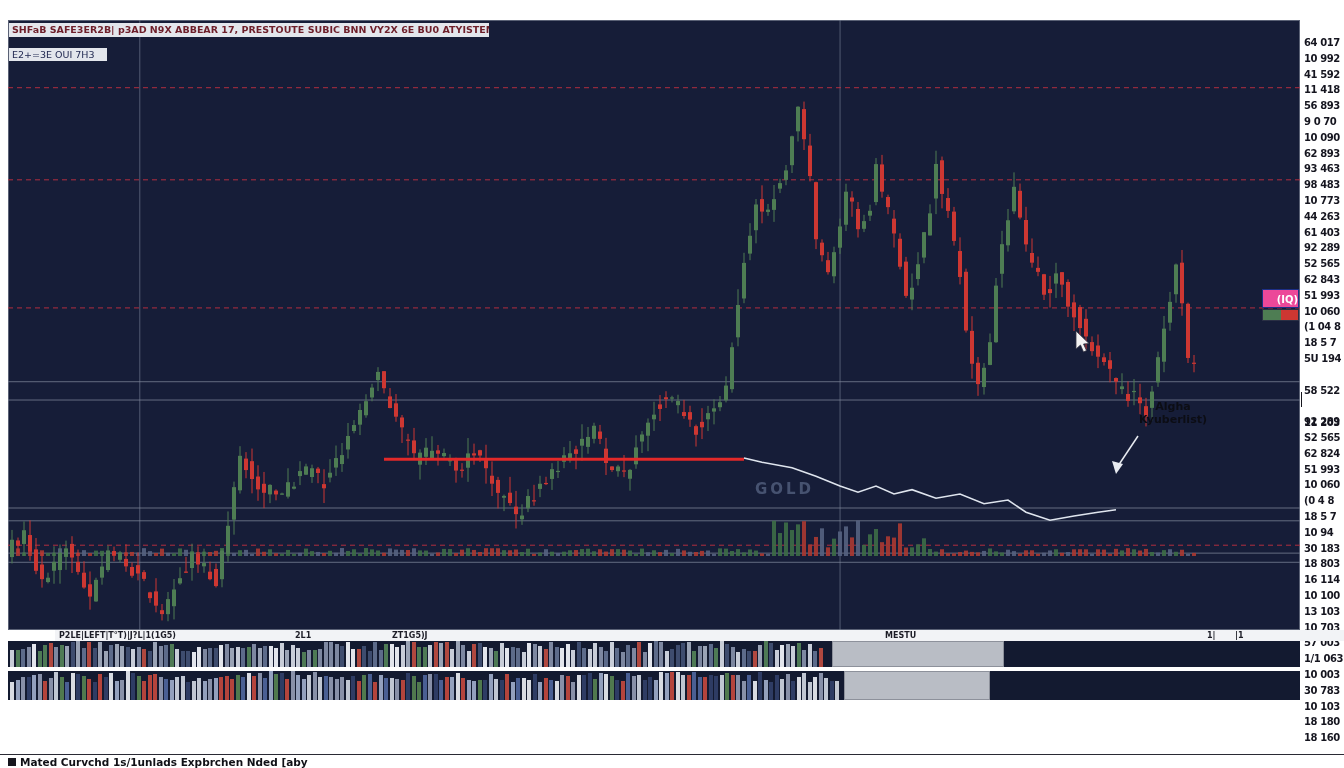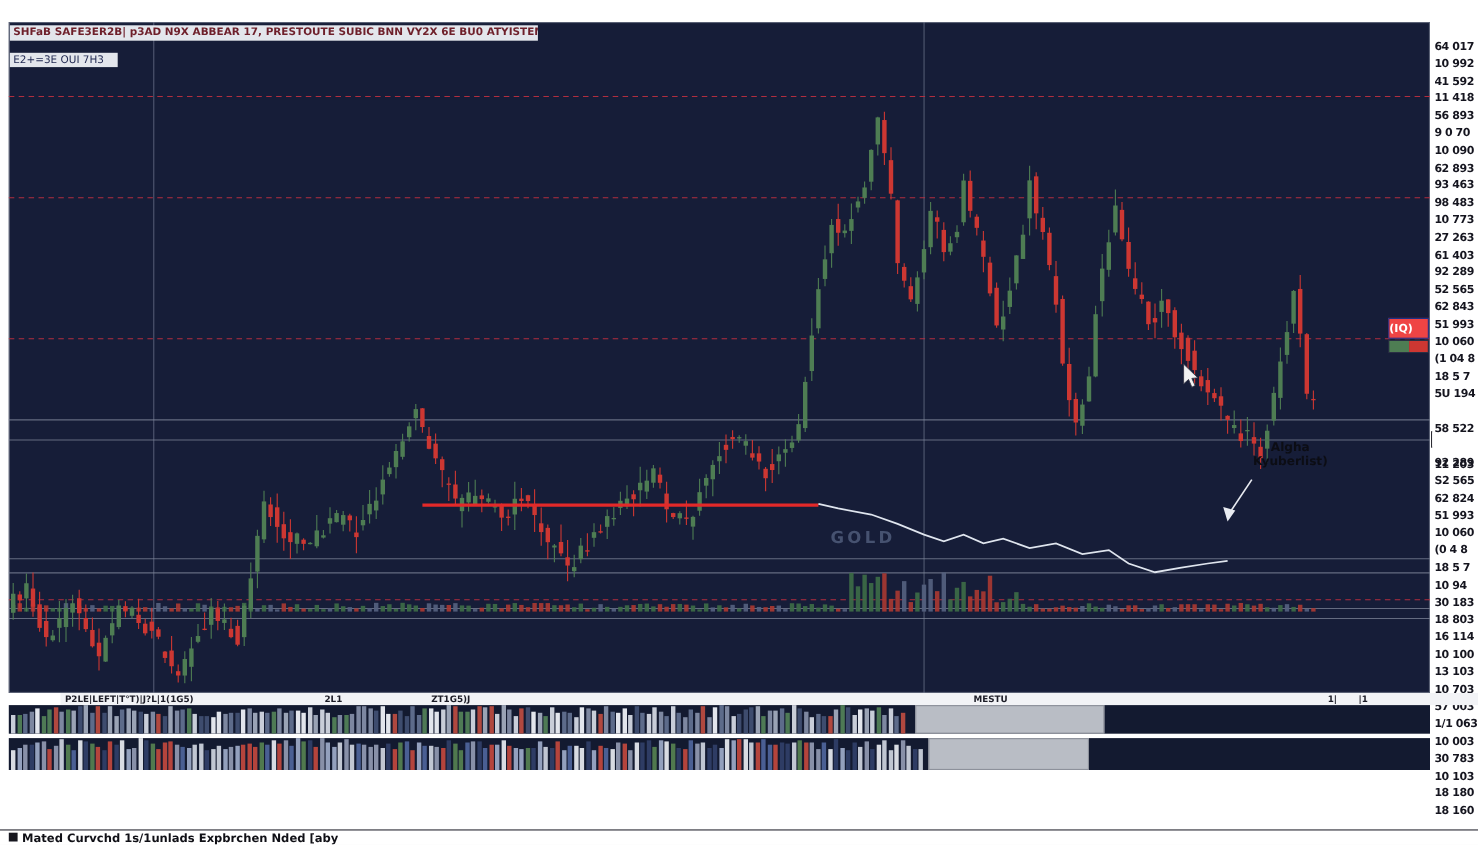--- a/index.html
+++ b/index.html
@@ -17,22 +17,22 @@
   #info-line2{color:#222a52;}
   #info-box3{left:9px;top:48px;width:92px;background:rgba(236,238,244,0.96);
              font-size:9.5px;color:#222a52;padding:1px 3px;white-space:nowrap;}
   #watermark{left:755px;top:480px;font-size:15px;letter-spacing:3px;
              color:rgba(150,168,205,0.38);font-weight:bold;}
   #annotation{left:1138px;top:400px;width:70px;text-align:center;font-size:11px;
               line-height:13px;color:#0c0d14;font-weight:bold;}
   #price-axis{left:1302px;top:20px;width:42px;height:730px;background:#ffffff;}
   .axis-label{position:absolute;left:2px;font-size:10px;color:#15151f;
               letter-spacing:-0.4px;white-space:nowrap;font-weight:bold;}
-  #blue-tag{left:1262px;top:289px;width:37px;height:19px;background:#ef4444;
-            color:#ffffff;font-size:10px;font-weight:bold;text-align:left;
+  #blue-tag{left:1262px;top:289px;width:37px;height:19px;background:#ec4899;
+            color:#ffffff;font-size:10px;font-weight:bold;text-align:right;
             line-height:19px;border:1px solid #1d2f86;box-sizing:border-box;}
   #mini-tag{left:1262px;top:309px;width:37px;height:12px;display:flex;
             border:1px solid #2a2f44;box-sizing:border-box;}
   #mini-tag .g{flex:1;background:#4e7d53;}
   #mini-tag .r{flex:1;background:#cd3732;}
   #white-tag{left:1301px;top:392px;width:42px;height:15px;background:#f5f5f8;
              border:1px solid #16161e;box-sizing:border-box;color:#101018;
              font-size:9px;font-weight:bold;text-align:center;line-height:13px;}
   #ticks-row{left:8px;top:630px;width:1292px;height:11px;background:#f2f3f6;margin-left:47px;}
   .tick-frag{position:absolute;top:1px;font-size:8px;color:#1c1c26;white-space:nowrap;font-weight:bold;}
@@ -696,21 +696,21 @@
       <div class="axis-label" style="top: 32.8px;">10 992</div>
       <div class="axis-label" style="top: 48.6px;">41 592</div>
       <div class="axis-label" style="top: 64.4px;">11 418</div>
       <div class="axis-label" style="top: 80.2px;">56 893</div>
       <div class="axis-label" style="top: 96px;">9 0 70</div>
       <div class="axis-label" style="top: 111.8px;">10 090</div>
       <div class="axis-label" style="top: 127.6px;">62 893</div>
       <div class="axis-label" style="top: 143.4px;">93 463</div>
       <div class="axis-label" style="top: 159.2px;">98 483</div>
       <div class="axis-label" style="top: 175px;">10 773</div>
-      <div class="axis-label" style="top: 190.8px;">27 263</div>
+      <div class="axis-label" style="top: 190.8px;">44 263</div>
       <div class="axis-label" style="top: 206.6px;">61 403</div>
       <div class="axis-label" style="top: 222.4px;">92 289</div>
       <div class="axis-label" style="top: 238.2px;">52 565</div>
       <div class="axis-label" style="top: 254px;">62 843</div>
       <div class="axis-label" style="top: 269.8px;">51 993</div>
       <div class="axis-label" style="top: 285.6px;">10 060</div>
       <div class="axis-label" style="top: 301.4px;">(1 04 8</div>
       <div class="axis-label" style="top: 317.2px;">18 5 7</div>
       <div class="axis-label" style="top: 333px;">5U 194</div>
       <div class="axis-label" style="top: 348.8px; margin-top: 48px;">11 203</div>

